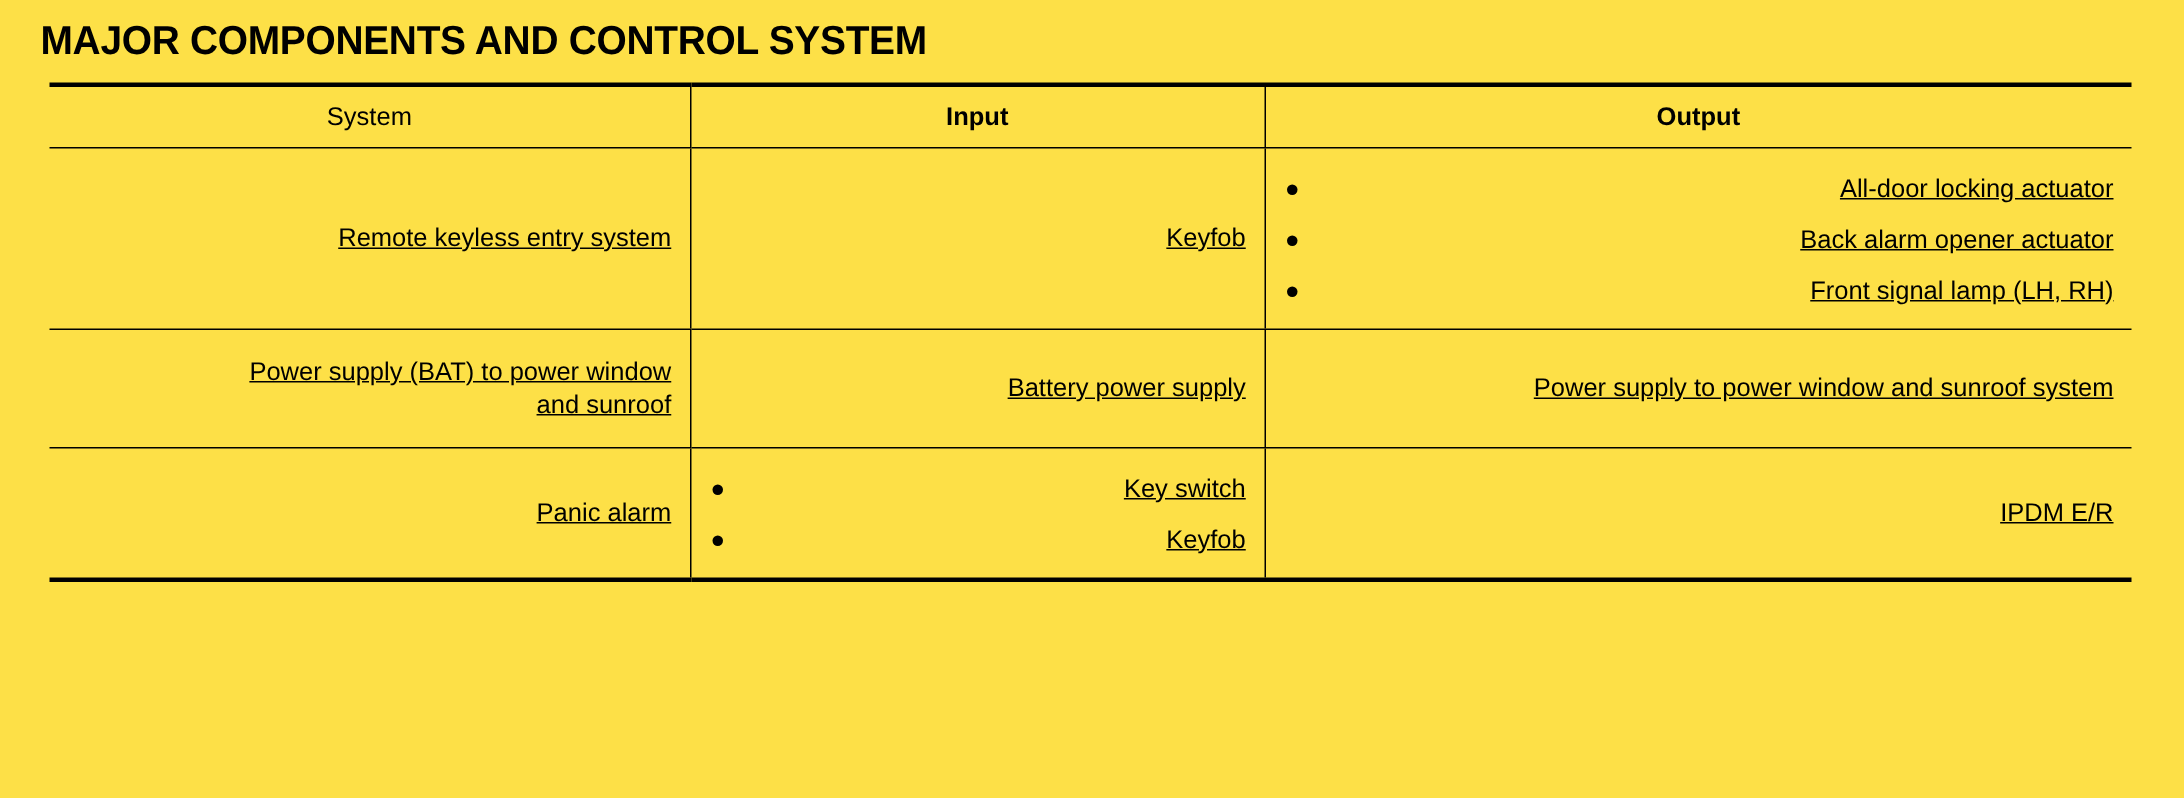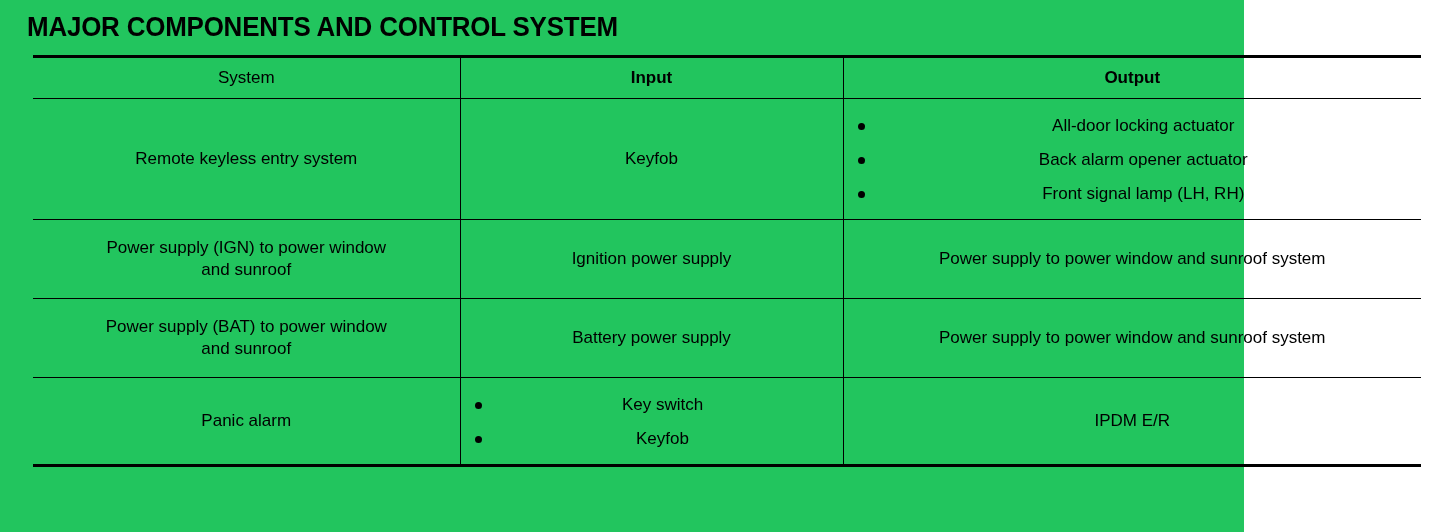--- a/index.html
+++ b/index.html
@@ -9,23 +9,23 @@
   }
   body {
     width: 1456px;
     height: 532px;
     font-family: "Liberation Sans", sans-serif;
     color: #000000;
     overflow: hidden;
   }
   .page {
     position: relative;
-    width: 1244px;
+    width: 1456px;
     height: 532px;
-    background: #22c55e;
+    background: #fde047;
   }
   .page-title {
     position: absolute;
     left: 27px;
     top: 10px;
     font-size: 27px;
     font-weight: bold;
     letter-spacing: -0.2px;
     line-height: 34px;
     white-space: nowrap;
@@ -58,21 +58,22 @@
     border-top: 3px solid #000;
     border-bottom: 1.5px solid #000;
     vertical-align: middle;
   }
   table.spec thead th.div-l { border-left: 1.5px solid #000; font-weight: bold; }
 
   table.spec tbody td {
     border-bottom: 1.5px solid #000;
     vertical-align: middle;
     padding: 8px 12px 8px 12px;
-    text-align: center;
+    text-align: right;
+    text-decoration: underline;
   }
   table.spec tbody td.div-l { border-left: 1.5px solid #000; }
   table.spec tbody tr:last-child td { border-bottom: 3px solid #000; }
 
   td.cell-tall { height: 104px; }
   td.cell-mid  { height: 62px; }
   td.cell-last { height: 70px; }
 
   ul.bullets {
     list-style: none;
@@ -141,32 +142,20 @@
               </li>
               <li>
                 <span class="bullet-dot"></span>
                 <span>Front signal lamp (LH, RH)</span>
               </li>
             </ul>
           </td>
         </tr>
 
 
-        <tr>
-          <td class="cell-mid">
-            <span class="line2">Power supply (IGN) to power window</span>
-            <span class="line2">and sunroof</span>
-          </td>
-          <td class="cell-mid div-l">
-            <span class="cell-text">Ignition power supply</span>
-          </td>
-          <td class="cell-mid div-l">
-            <span class="cell-text">Power supply to power window and sunroof system</span>
-          </td>
-        </tr>
 
         <tr>
           <td class="cell-mid">
             <span class="line2">Power supply (BAT) to power window</span>
             <span class="line2">and sunroof</span>
           </td>
           <td class="cell-mid div-l">
             <span class="cell-text">Battery power supply</span>
           </td>
           <td class="cell-mid div-l">

